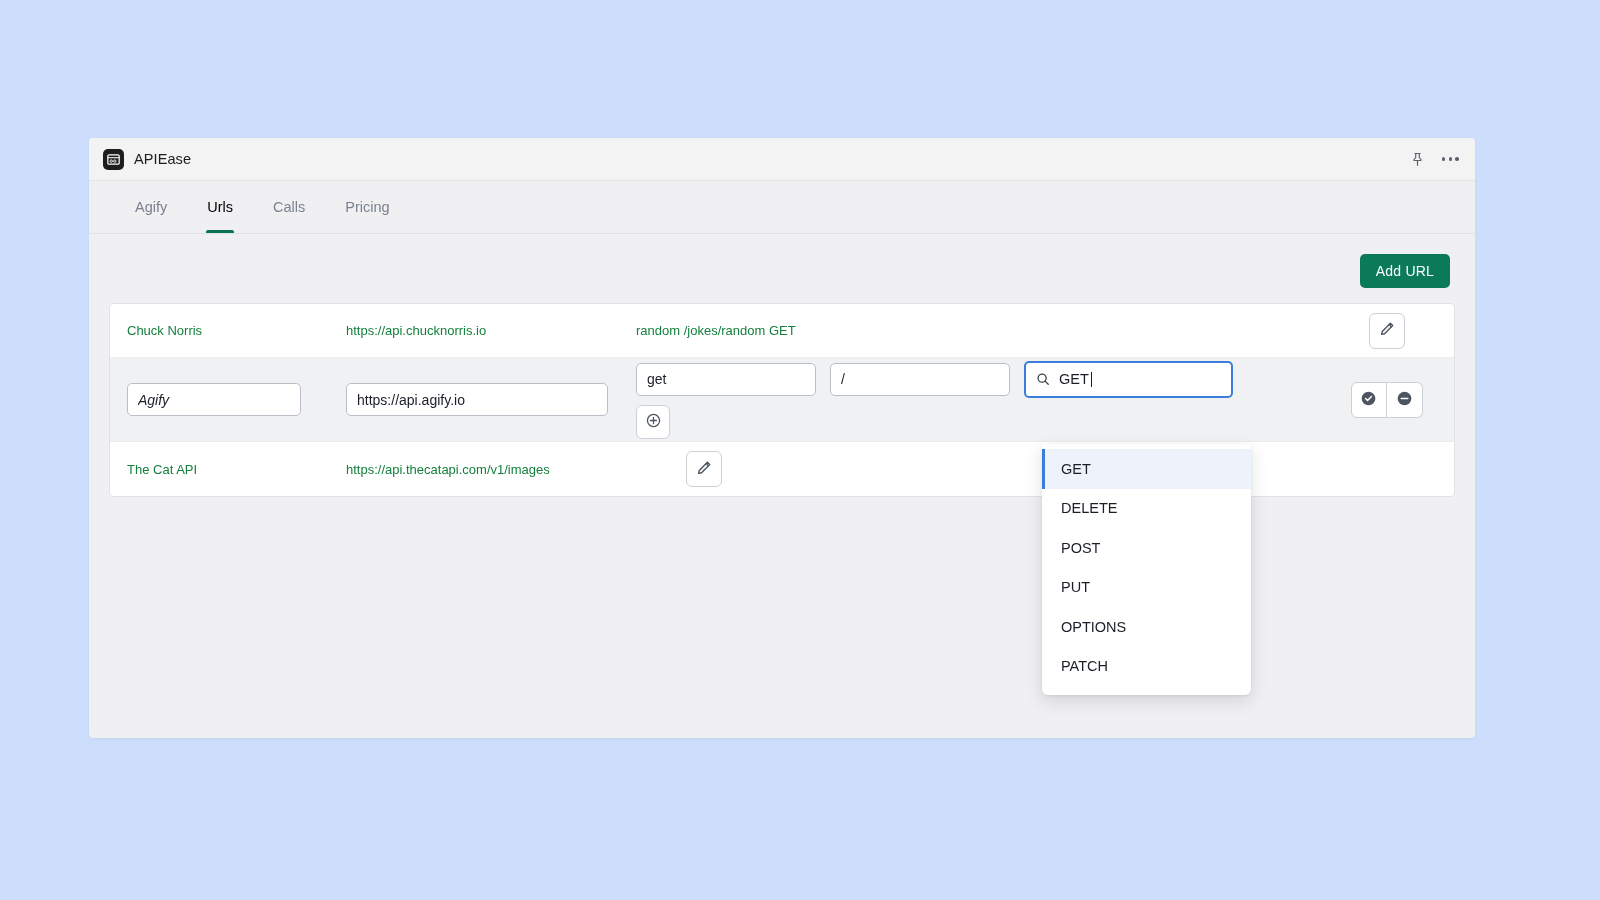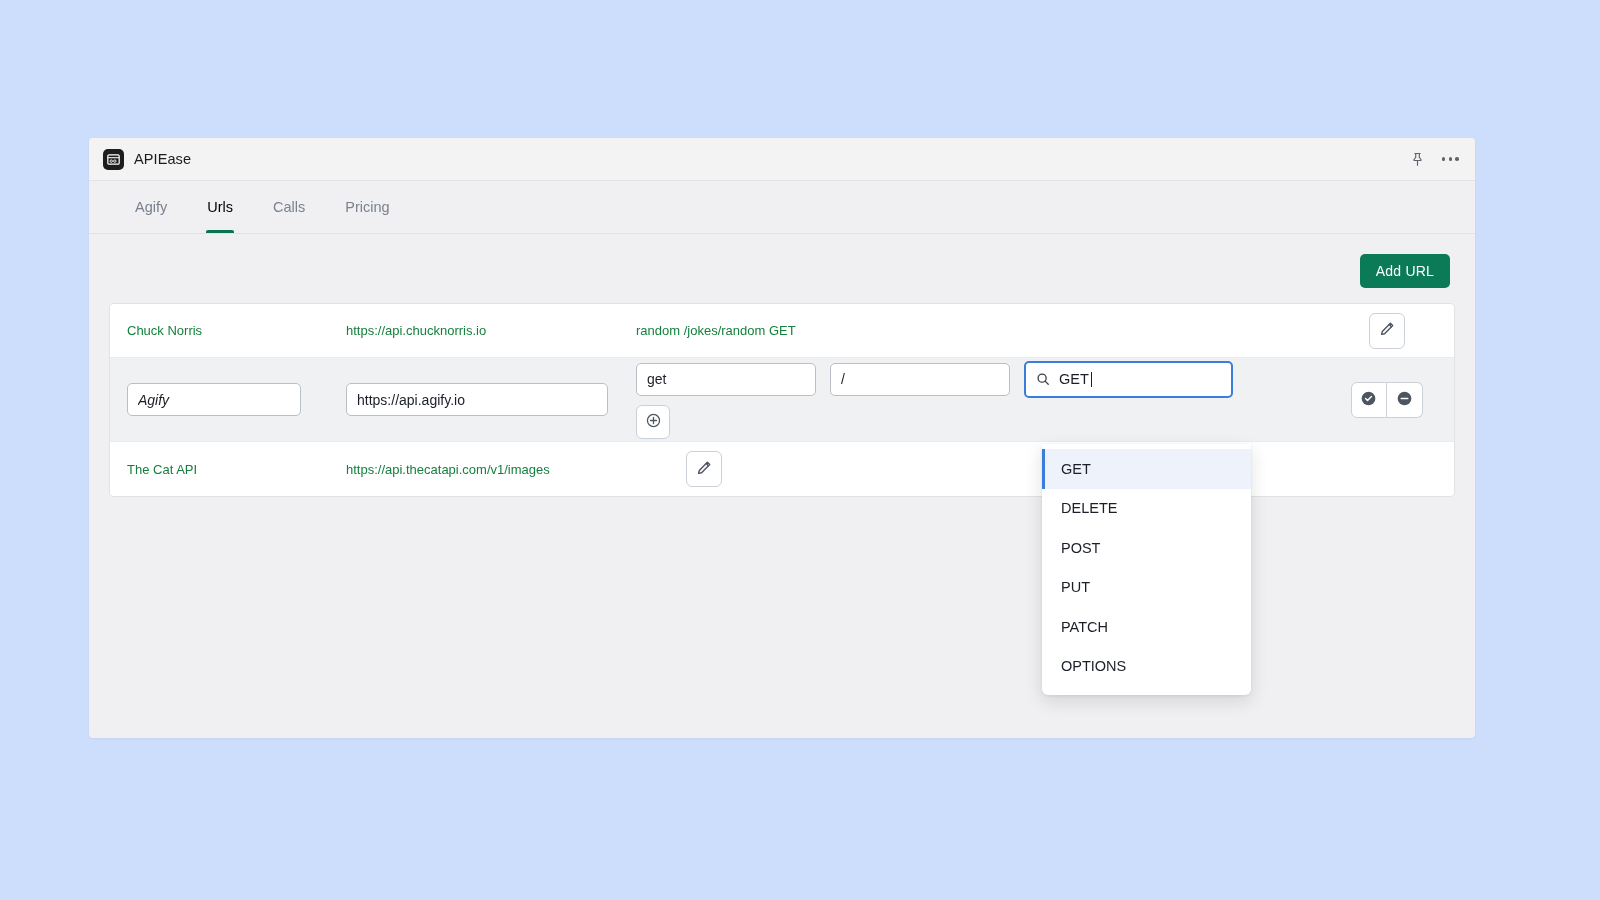--- a/index.html
+++ b/index.html
@@ -377,20 +377,20 @@
     <div class="dd-item">
       <span>DELETE</span>
     </div>
     <div class="dd-item">
       <span>POST</span>
     </div>
     <div class="dd-item">
       <span>PUT</span>
     </div>
     <div class="dd-item">
+      <span>OPTIONS</span>
+    </div>
+    <div class="dd-item">
       <span>PATCH</span>
     </div>
-    <div class="dd-item">
-      <span>OPTIONS</span>
-    </div>
   </div>
 
 </div>
 
 </body></html>

